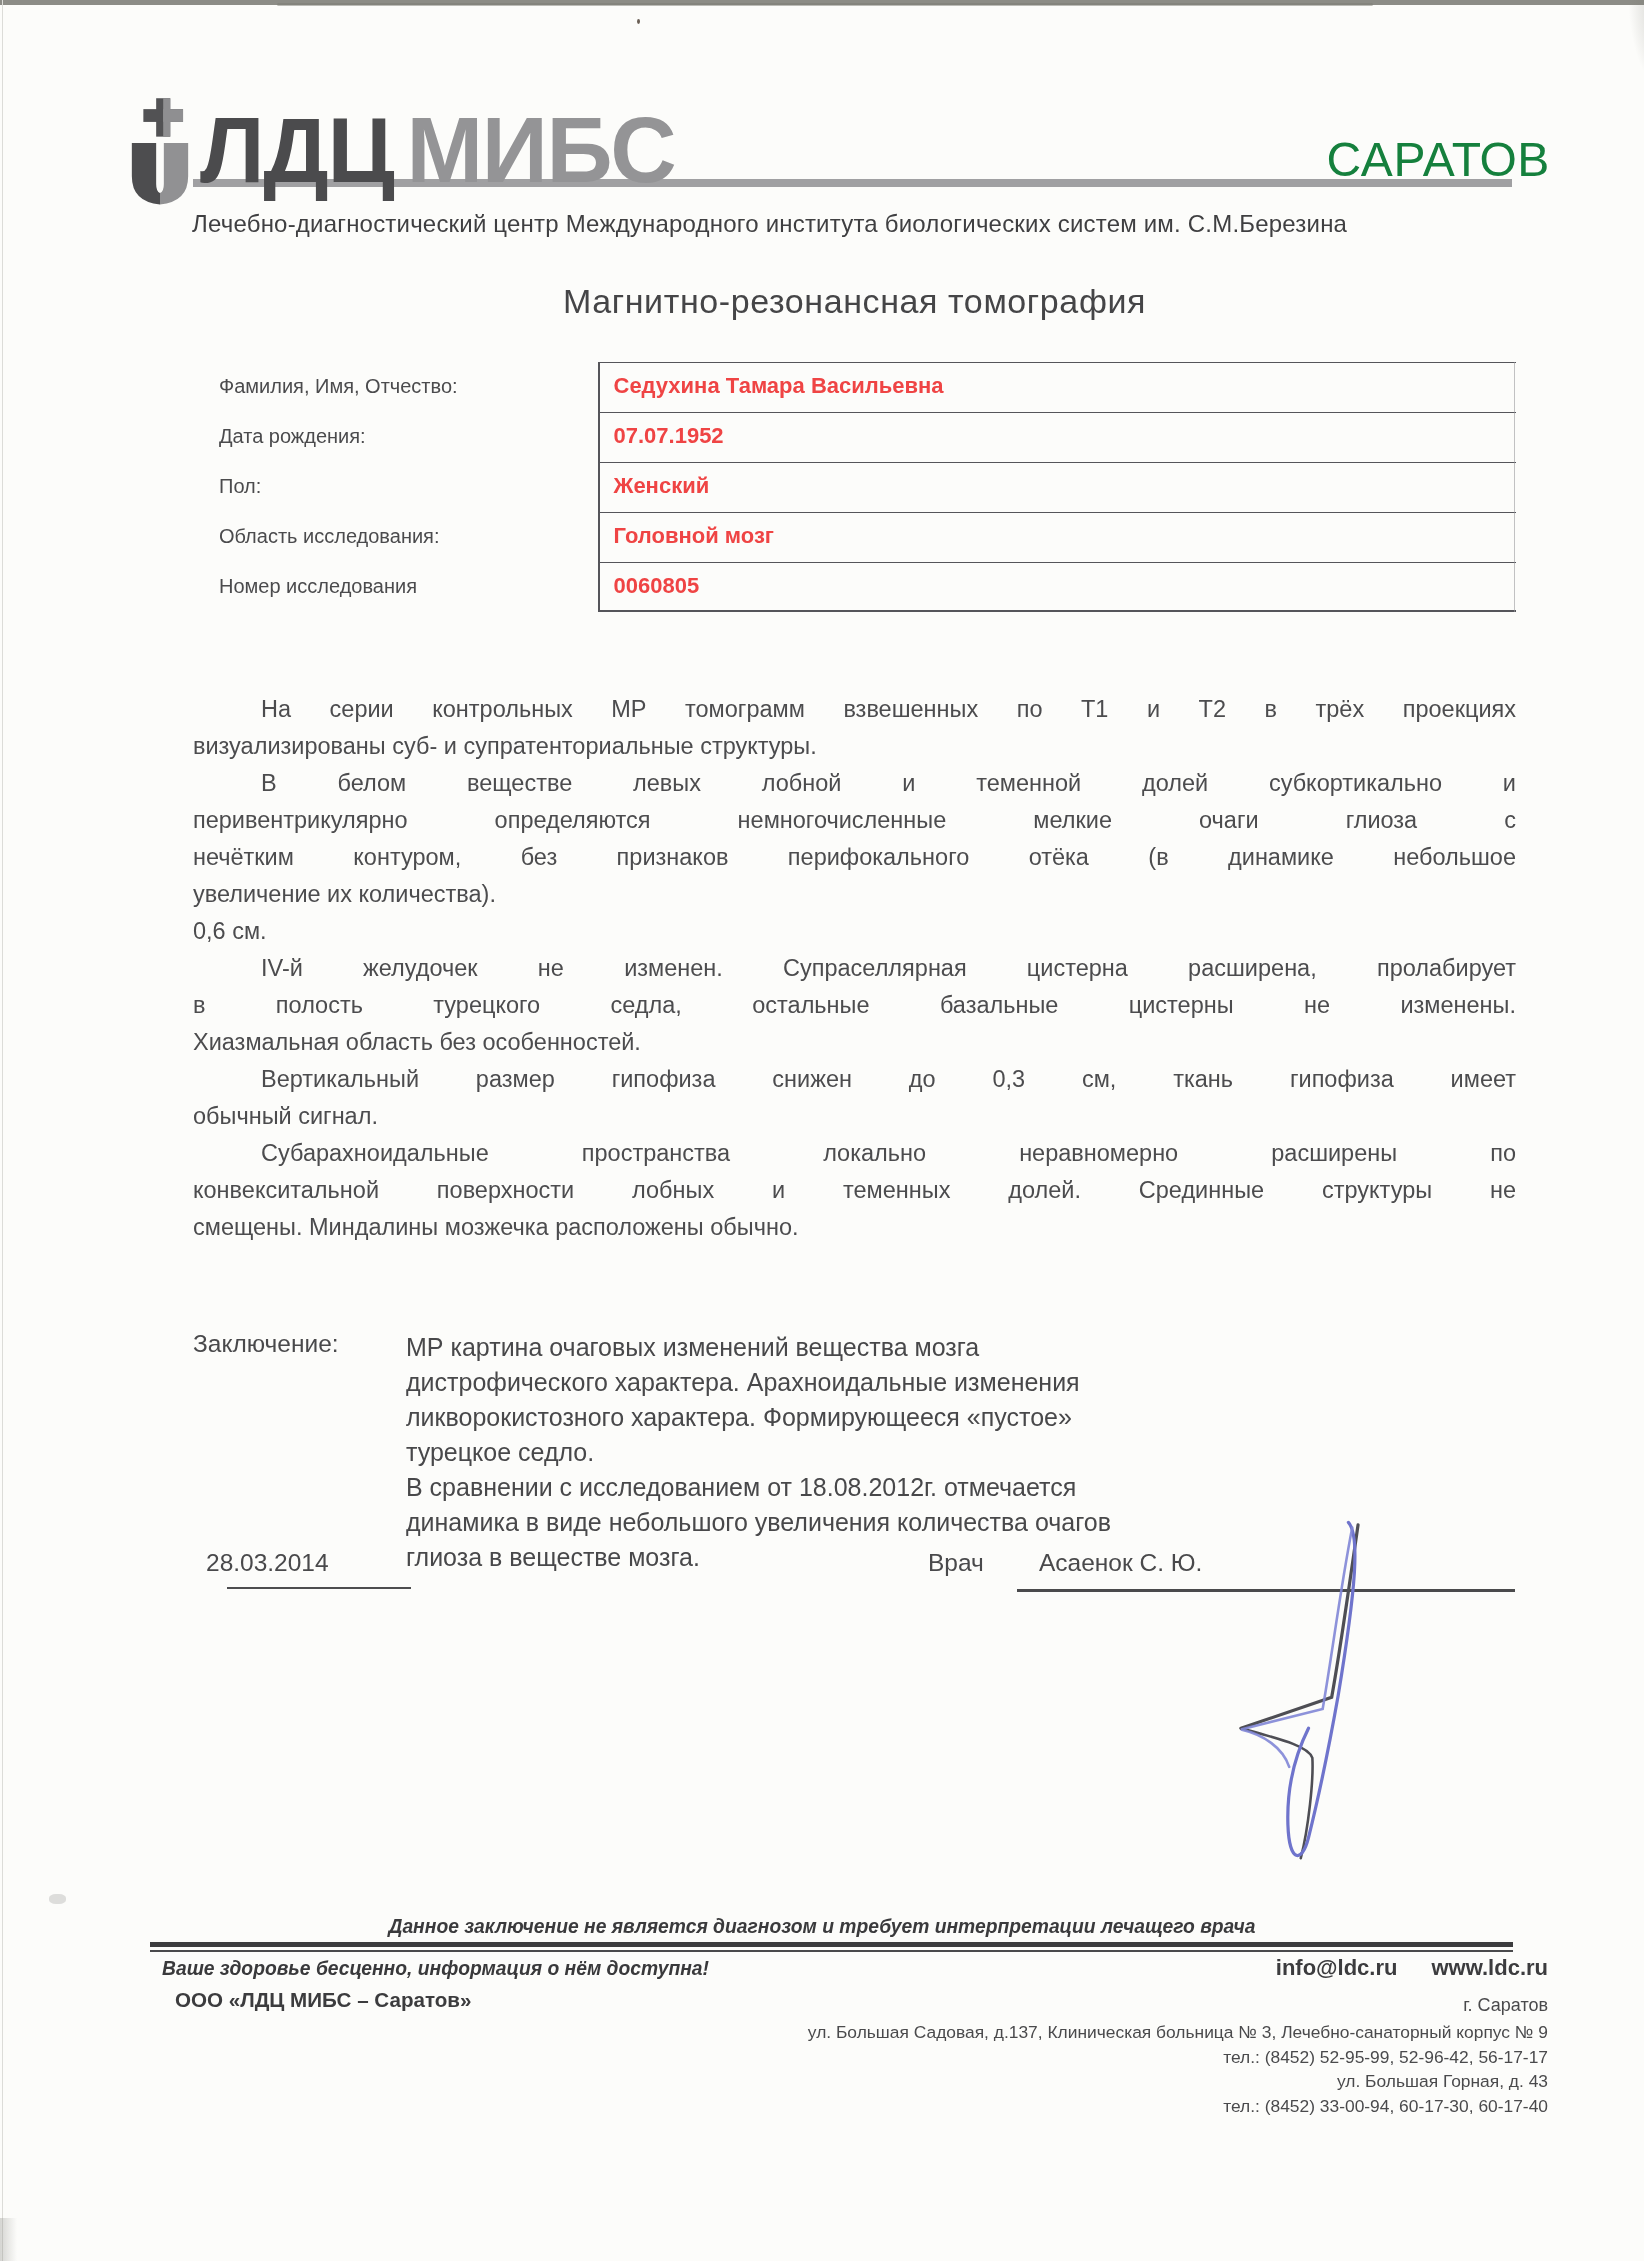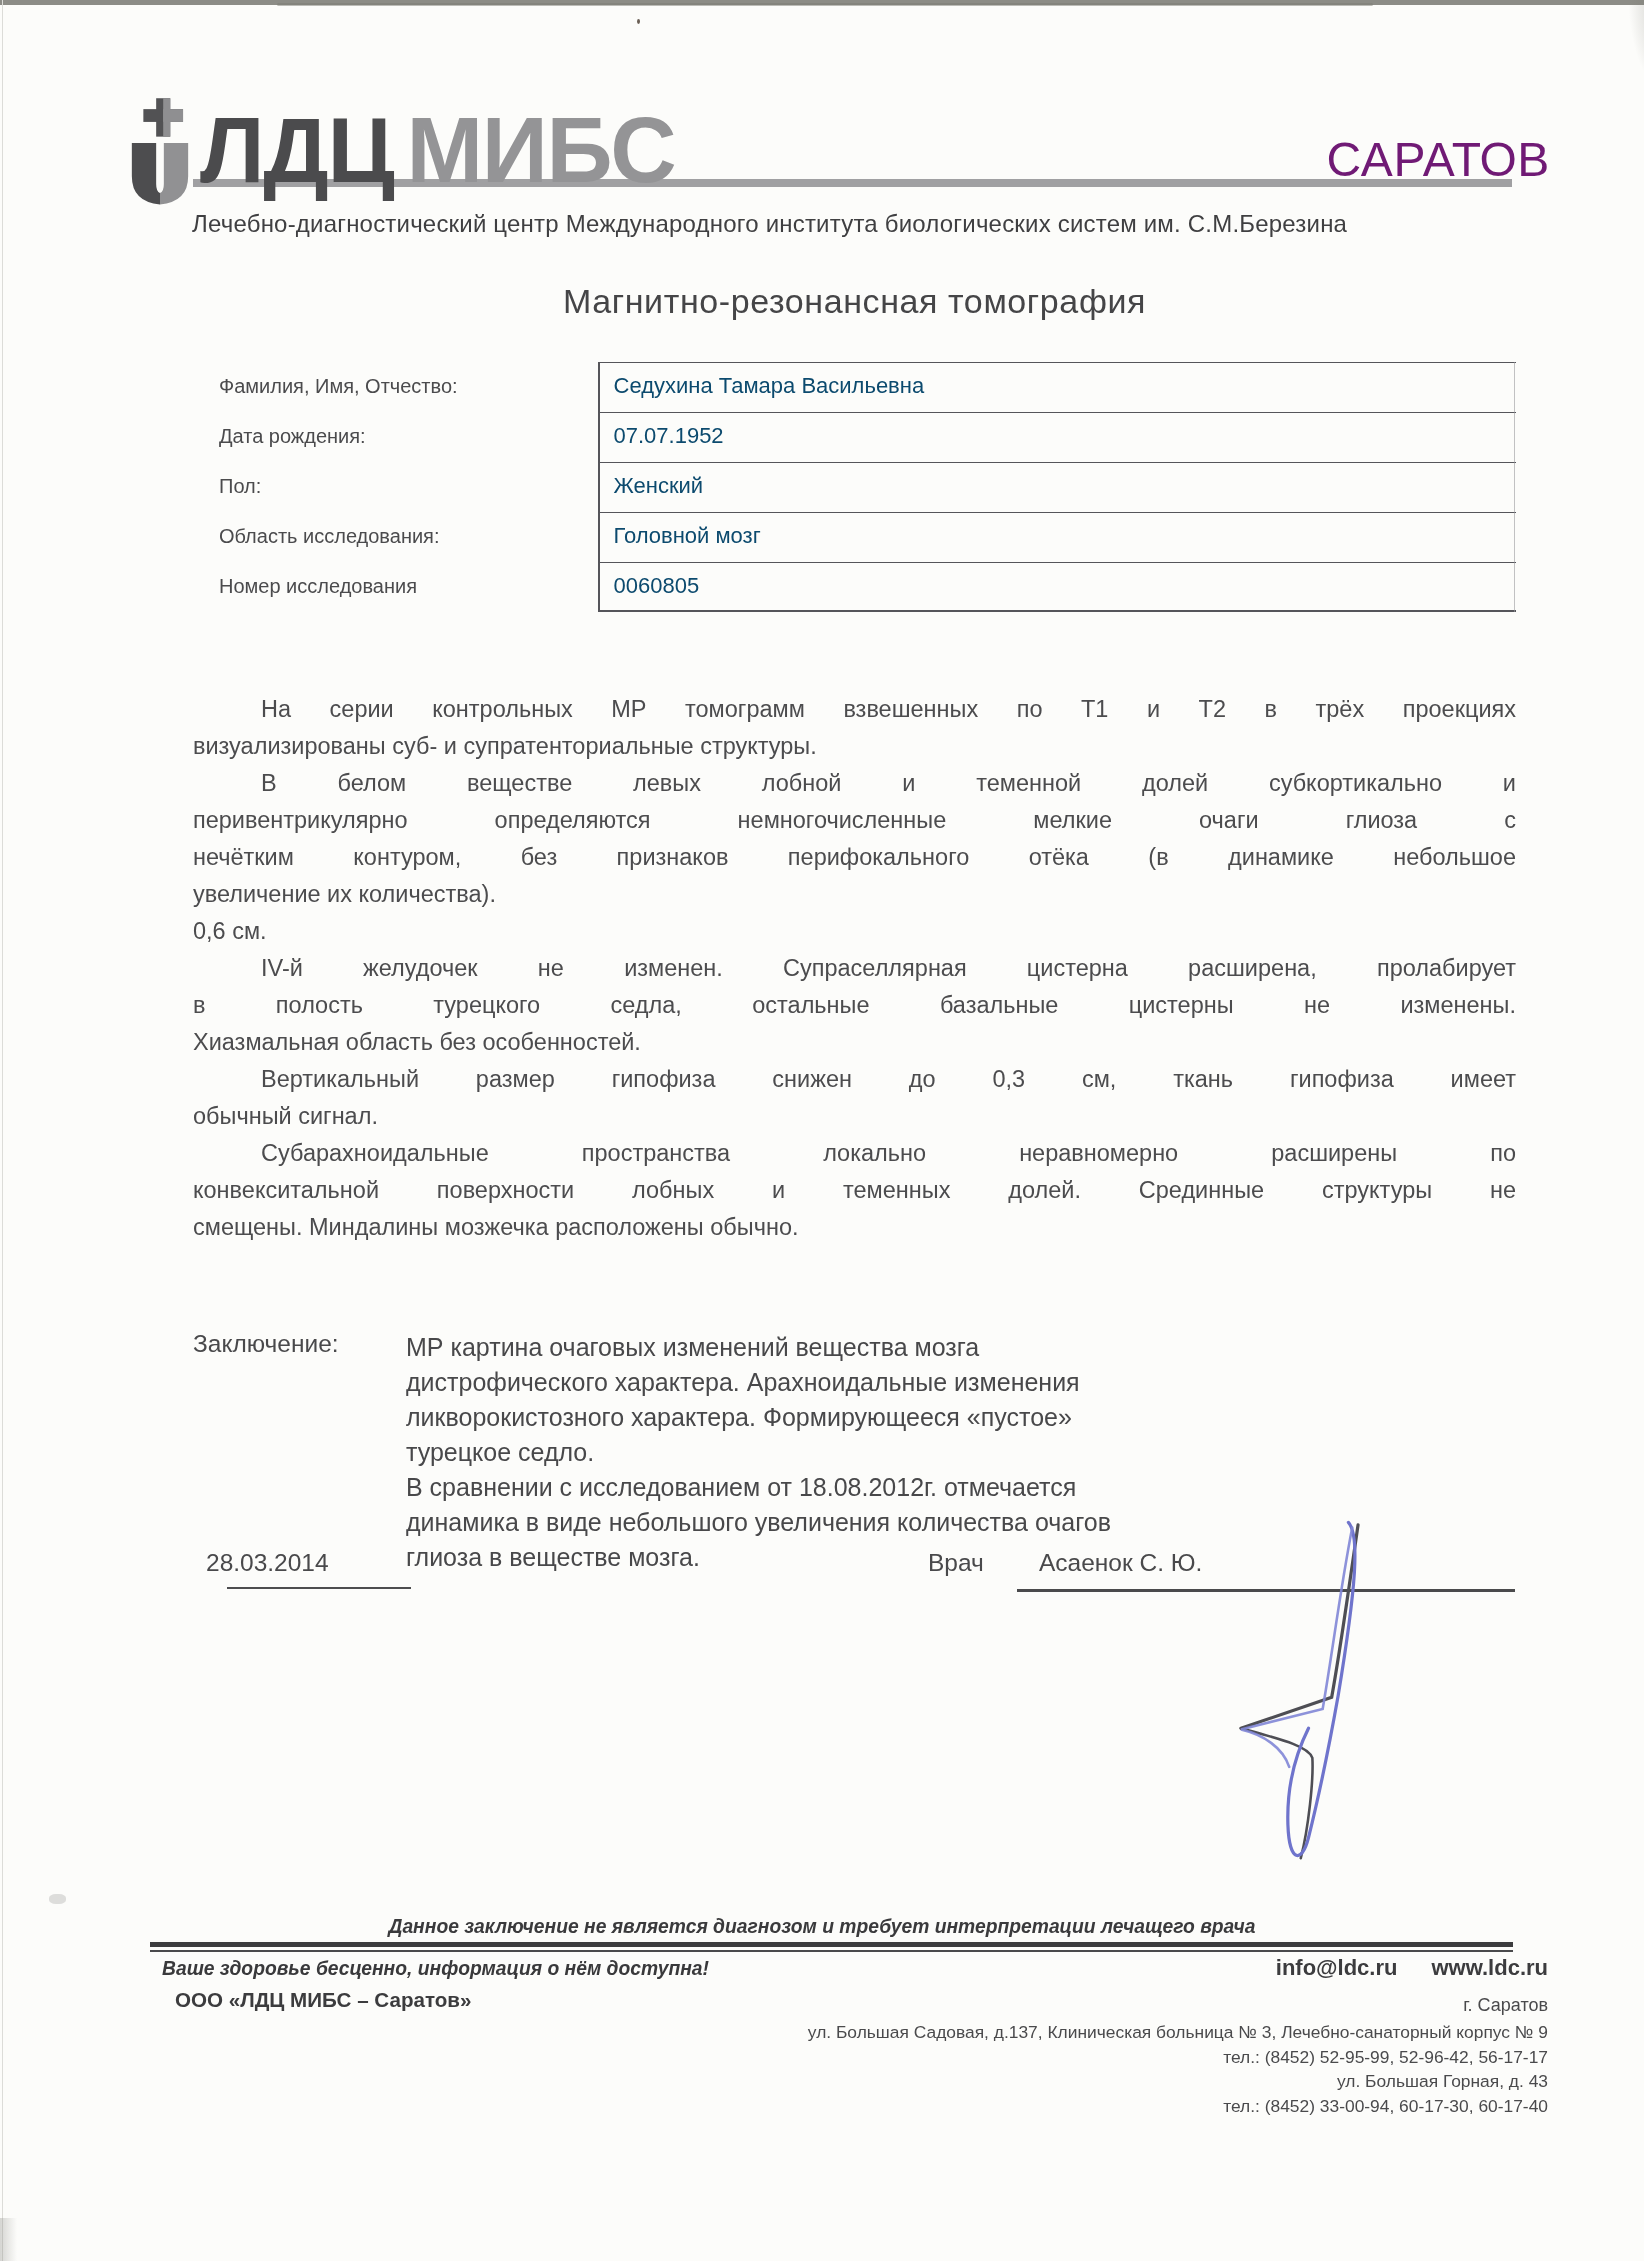--- a/index.html
+++ b/index.html
@@ -22,31 +22,31 @@
   .art-dot{left:637px;top:19.3px;width:3.2px;height:5.2px;background:#6a5f55;border-radius:50%;}
   .art-smudge{left:49px;top:1894px;width:17px;height:10.3px;background:#b9b9b5;opacity:.45;border-radius:40%;}
   .art-corner-bl{left:0;top:2218px;width:17px;height:43px;
      background:linear-gradient(to right, rgba(140,140,135,.35), rgba(140,140,135,0));}
 
   
   .logo-bar{left:193px;top:179px;width:1319px;height:8.4px;background:#a0a0a2;}
   .logo-text{left:200px;top:104px;font-weight:bold;font-size:92px;line-height:1;letter-spacing:-1.3px;white-space:nowrap;}
   .logo-ldc{color:#4b4b4d;}
   .logo-mibs{color:#95959а;color:#949496;margin-left:13px;}
-  .city-top{right:130px;top:132px;font-size:48px;color:#701a75;letter-spacing:0.6px;}
+  .city-top{right:130px;top:132px;font-size:48px;color:#15803d;letter-spacing:0.6px;}
   .subtitle{left:192px;top:210px;width:1323px;font-size:24px;color:#3f3f41;letter-spacing:0.2px;}
 
   .doc-title{left:193px;top:282px;width:1323px;text-align:center;font-size:34px;color:#454547;letter-spacing:0.6px;}
 
   
   .ptable{left:193px;top:362px;width:1323px;height:251px;}
   .prow{position:relative;height:50px;}
   .plabel{position:absolute;left:26px;top:13px;font-size:20px;color:#4b4b4d;}
   .pvalue{position:absolute;left:405px;right:0;top:0;height:50px;border-top:1.9px solid #55555a;
-          padding:10.3px 0 0 15.5px;font-size:22px;color:#0c4a6e;box-sizing:border-box;}
+          padding:10.3px 0 0 15.5px;font-size:22px;color:#ef4444;box-sizing:border-box;font-weight:bold;}
   .pbottom{position:absolute;left:405px;right:0;top:248px;height:1.9px;background:#55555a;}
   .pvert{position:absolute;left:405px;top:0;width:1.9px;height:250px;background:#55555a;}
   .pvert-r{position:absolute;left:1321px;top:0;width:1.3px;height:250px;background:#9a9a9c;opacity:.6;}
 
   
   .report{left:193px;top:691px;width:1323px;font-size:23.5px;color:#4c4c4e;}
   .bline{height:37px;line-height:37px;text-align:justify;text-align-last:justify;overflow:visible;}
   .bline.first{text-indent:68px;}
   .bline.endp{text-align:left;text-align-last:left;}
 

